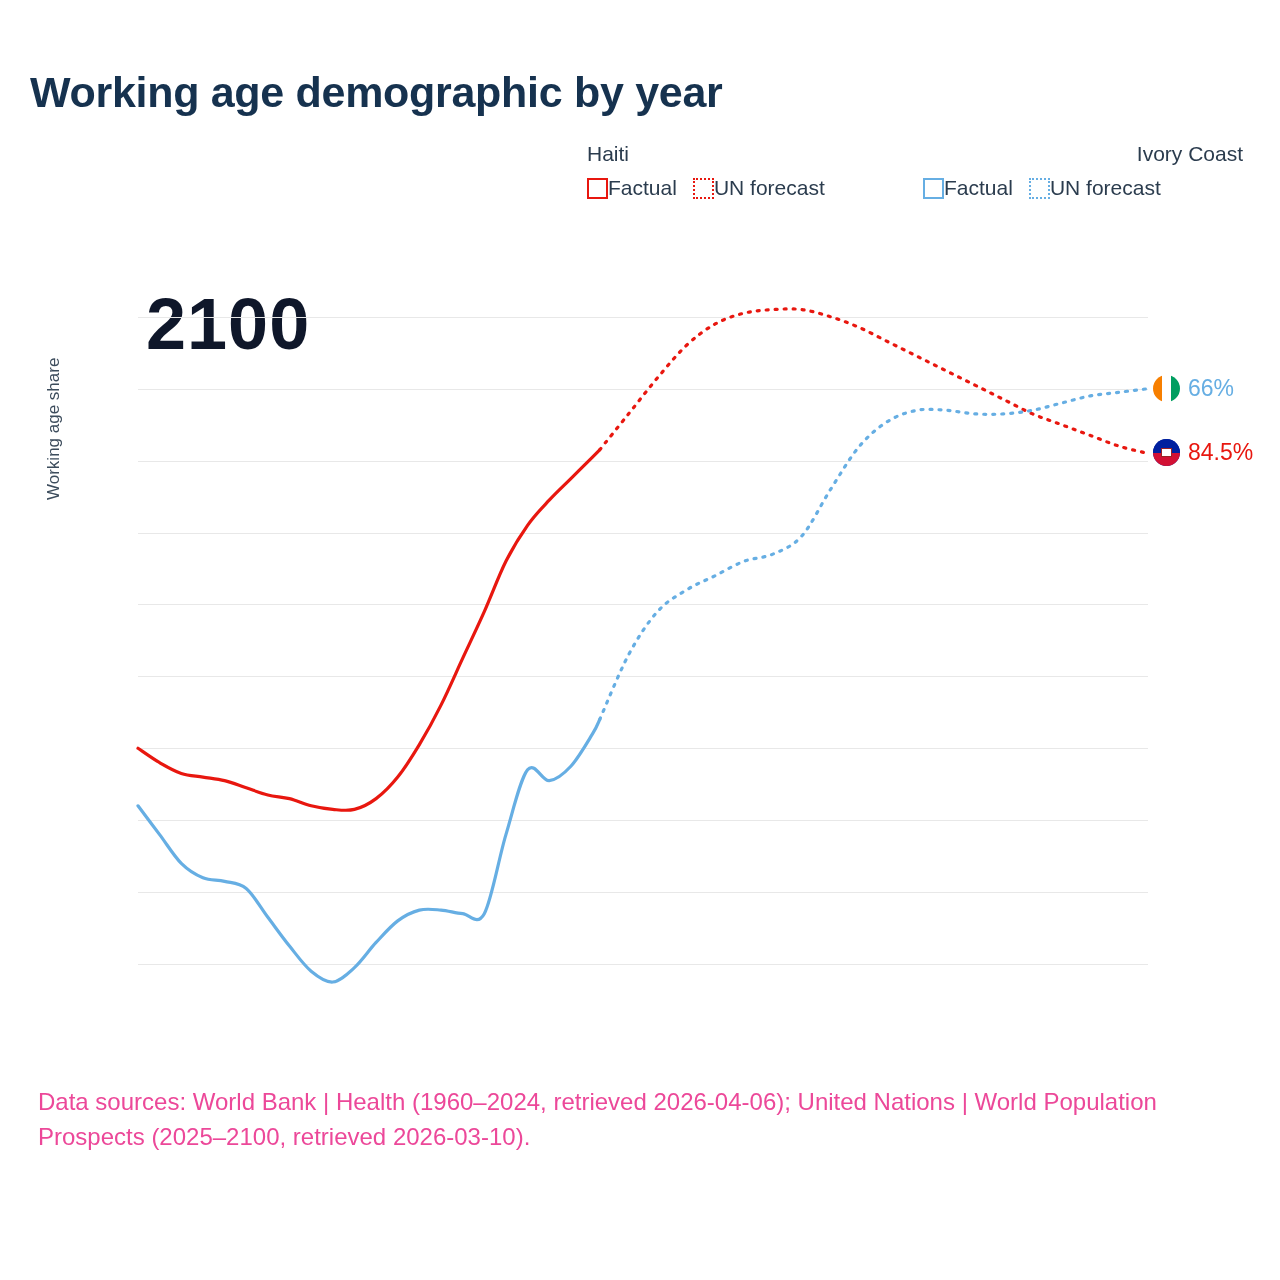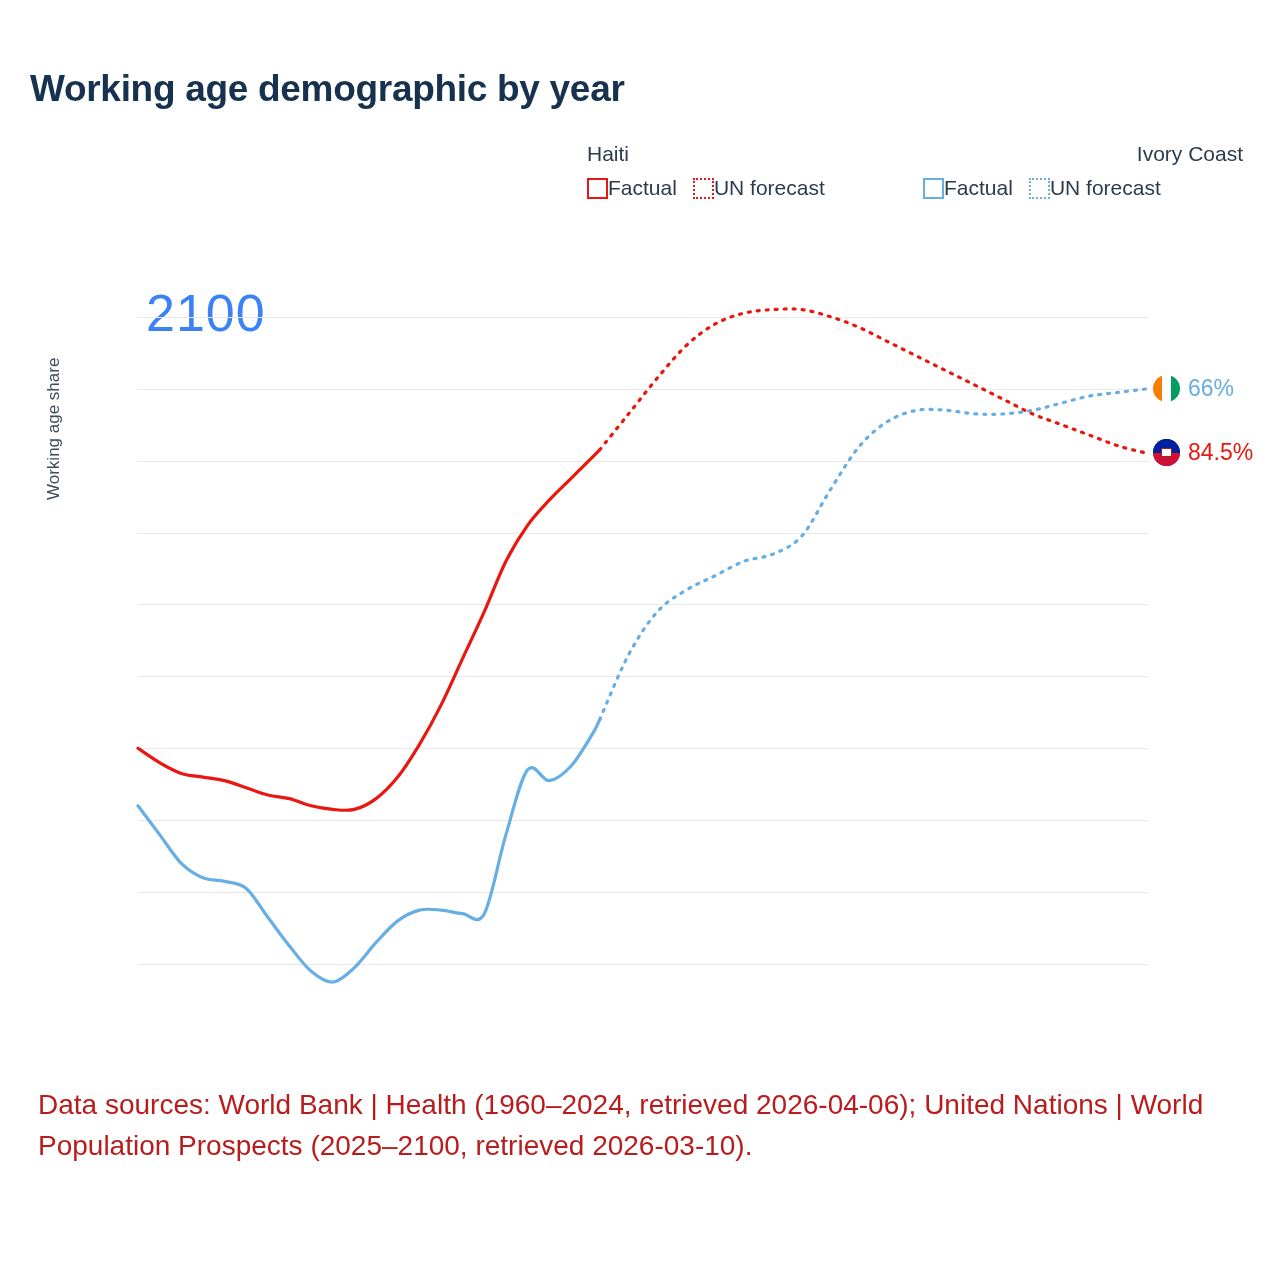--- a/index.html
+++ b/index.html
@@ -17,21 +17,21 @@
   }
   .page {
     position: relative;
     width: 1280px;
     height: 1280px;
   }
   .chart-title {
     position: absolute;
     left: 30px;
     top: 68px;
-    font-size: 37px;
+    font-size: 43px;
     font-weight: bold;
     color: #16324f;
     letter-spacing: -0.3px;
   }
 
   
   .legend {
     position: absolute;
     left: 587px;
     top: 142px;
@@ -105,23 +105,23 @@
     transform-origin: left top;
     display: inline-block;
     position: absolute;
     left: 14px;
     top: 0px;
   }
   .watermark-year {
     position: absolute;
     left: 146px;
     top: 283px;
-    font-size: 52px;
-    font-weight: normal;
-    color: #3b82f6;
+    font-size: 72px;
+    font-weight: bold;
+    color: #0f172a;
     letter-spacing: 1px;
   }
 
   svg.lines {
     position: absolute;
     left: 138px;
     top: 288px;
     width: 1010px;
     height: 712px;
     overflow: visible;
@@ -162,22 +162,22 @@
   .marker-label { font-size: 23px; }
   .marker-label.blue { color: #66aee3; }
   .marker-label.red { color: #e8170f; }
 
   
   .footer {
     position: absolute;
     left: 38px;
     top: 1085px;
     width: 1200px;
-    font-size: 28px;
-    color: #b91c1c;
+    font-size: 24px;
+    color: #ec4899;
     line-height: 1.45;
   }
   .footer .line2 { margin-top: 8px; }
 </style>
 </head>
 <body>
 
 <div class="page">
 
   <div class="chart-title">Working age demographic by year</div>

